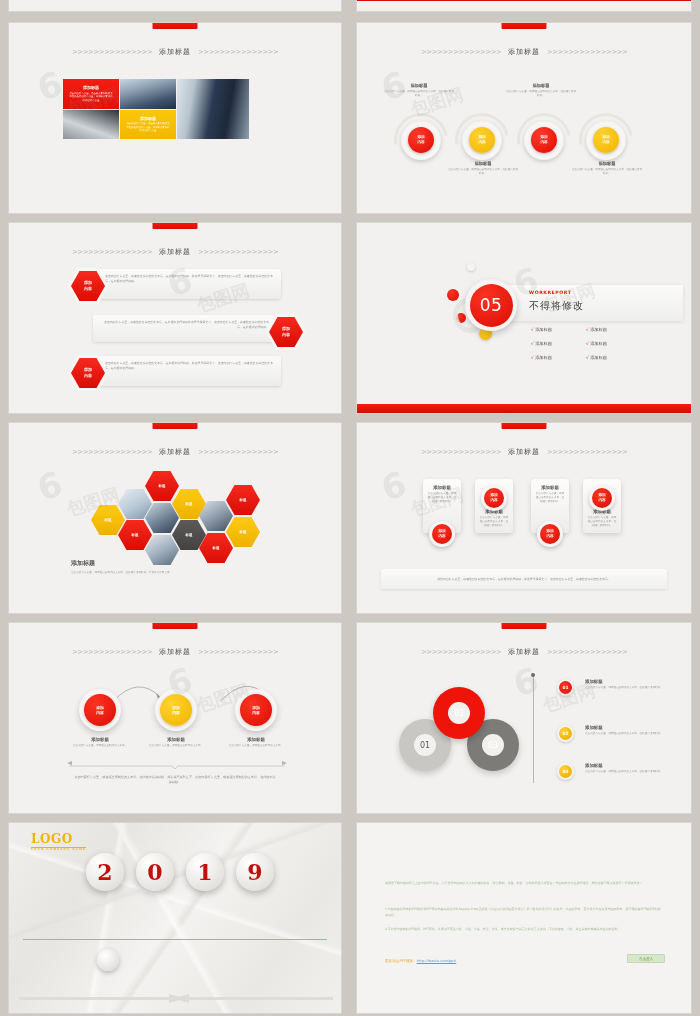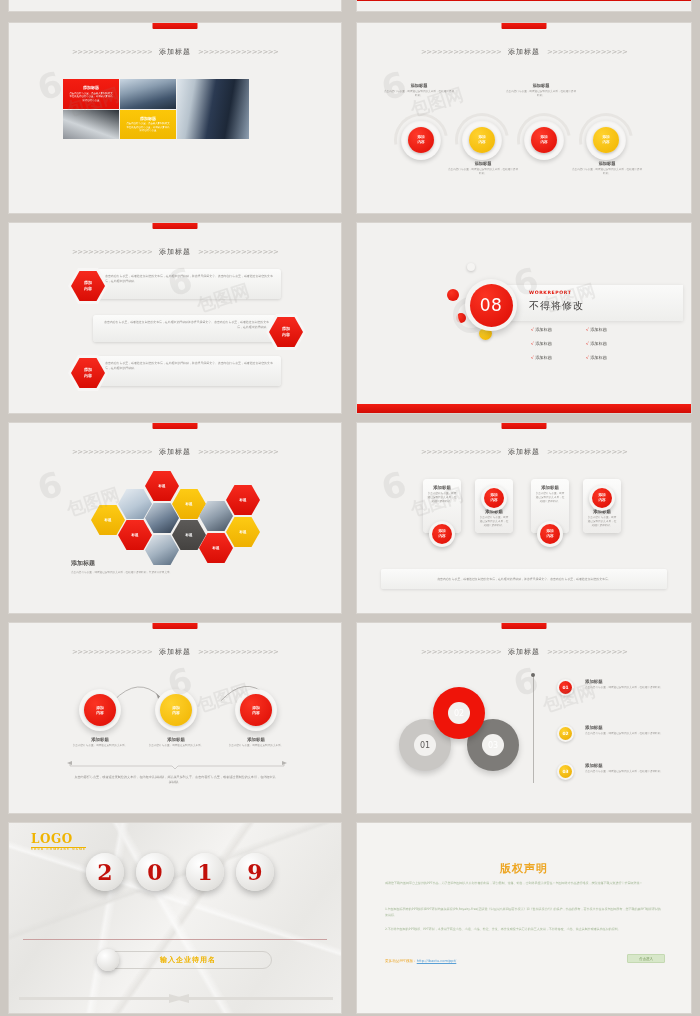--- a/index.html
+++ b/index.html
@@ -380,21 +380,21 @@
                 border-radius:50%; background:radial-gradient(circle at 35% 30%,#fb3322,#dc0c04);"></div>
     <div style="position:absolute; left:122px; top:104px; width:13px; height:13px;
                 border-radius:50%; background:radial-gradient(circle at 35% 30%,#ffd22e,#f0b400);
                 box-shadow:0 1px 3px rgba(0,0,0,.2);"></div>
     <div style="position:absolute; left:96px; top:74px; width:36px; height:36px;
                 border-radius:50%; border:5px solid #e4e3e0; opacity:.85;"></div>
 
     <div class="sbanner" style="left:150px; top:62px; right:8px; height:36px;"></div>
 
     <div class="bigcircle" style="left:108px; top:56px;">
-      <div class="in">08</div>
+      <div class="in">05</div>
     </div>
 
     <div style="position:absolute; left:172px; top:67px;">
       <div class="wr">WORKREPORT</div>
     </div>
     <div class="stitle" style="position:absolute; left:172px; top:76px;">不得将修改</div>
 
     <div style="position:absolute; left:174px; top:104px; width:110px;
                 display:grid; grid-template-columns:1fr 1fr; row-gap:9px;">
       <div class="chk">
@@ -645,31 +645,29 @@
       <div class="sub">YOUR COMPANY NAME</div>
     </div>
 
     <div class="yr" style="left:77px; top:30px;">2</div>
     <div class="yr" style="left:127px; top:30px;">0</div>
     <div class="yr" style="left:177px; top:30px;">1</div>
     <div class="yr" style="left:227px; top:30px;">9</div>
 
     <div class="hr9"></div>
 
-    <div class="pill">输入企业待用名</div>
     <div class="pillknob"></div>
 
     <svg class="arrowbar" viewBox="0 0 314 9" preserveAspectRatio="none">
       <polygon points="0,3 150,3 150,0 166,4.5 150,9 150,6 0,6" fill="#dedcd8"></polygon>
       <polygon points="314,3 170,3 170,0 154,4.5 170,9 170,6 314,6" fill="#dedcd8"></polygon>
     </svg>
   </div>
 
   <div class="slide" style="left:356px; top:822px; width:336px; height:192px; background:#f4f3f1;">
-    <div class="cp-title">版权声明</div>
 
     <div class="cp-p" style="left:28px; right:28px; top:58px;">感谢您下载包图网平台上提供的PPT作品，为了您和包图网以及原创作者的利益，请勿复制、传播、销售，否则将承担法律责任！包图网将对作品进行维权，按照传播下载人数进行十倍索取赔偿！</div>
     <div class="cp-p" style="left:28px; right:28px; top:84px;">1.包图网图标所有的PPT模板和PPT素材均是免版权(PR,Royalty-Free)正版受《中国人民共和国著作权法》和《世界版权公约》的保护，作品的所有，著作权及作任何权包图网所有，您下载的是PPT模板素材的使用权。</div>
     <div class="cp-p" style="left:28px; right:28px; top:104px;">2.不得将包图网的PPT模板、PPT素材，本身用于商业出售、出租、出借、转让、分发、再分发或授予其它方的第三人使用，不得将修改、出售、禁止其制作或者其他任何的权利。</div>
 
     <div style="position:absolute; left:28px; bottom:50px; font-size:3.6px;
                 color:#eda624;">
       <span>更多精品PPT模板：</span><span class="cp-link">http://ibaotu.com/ppt/</span>
     </div>
 

